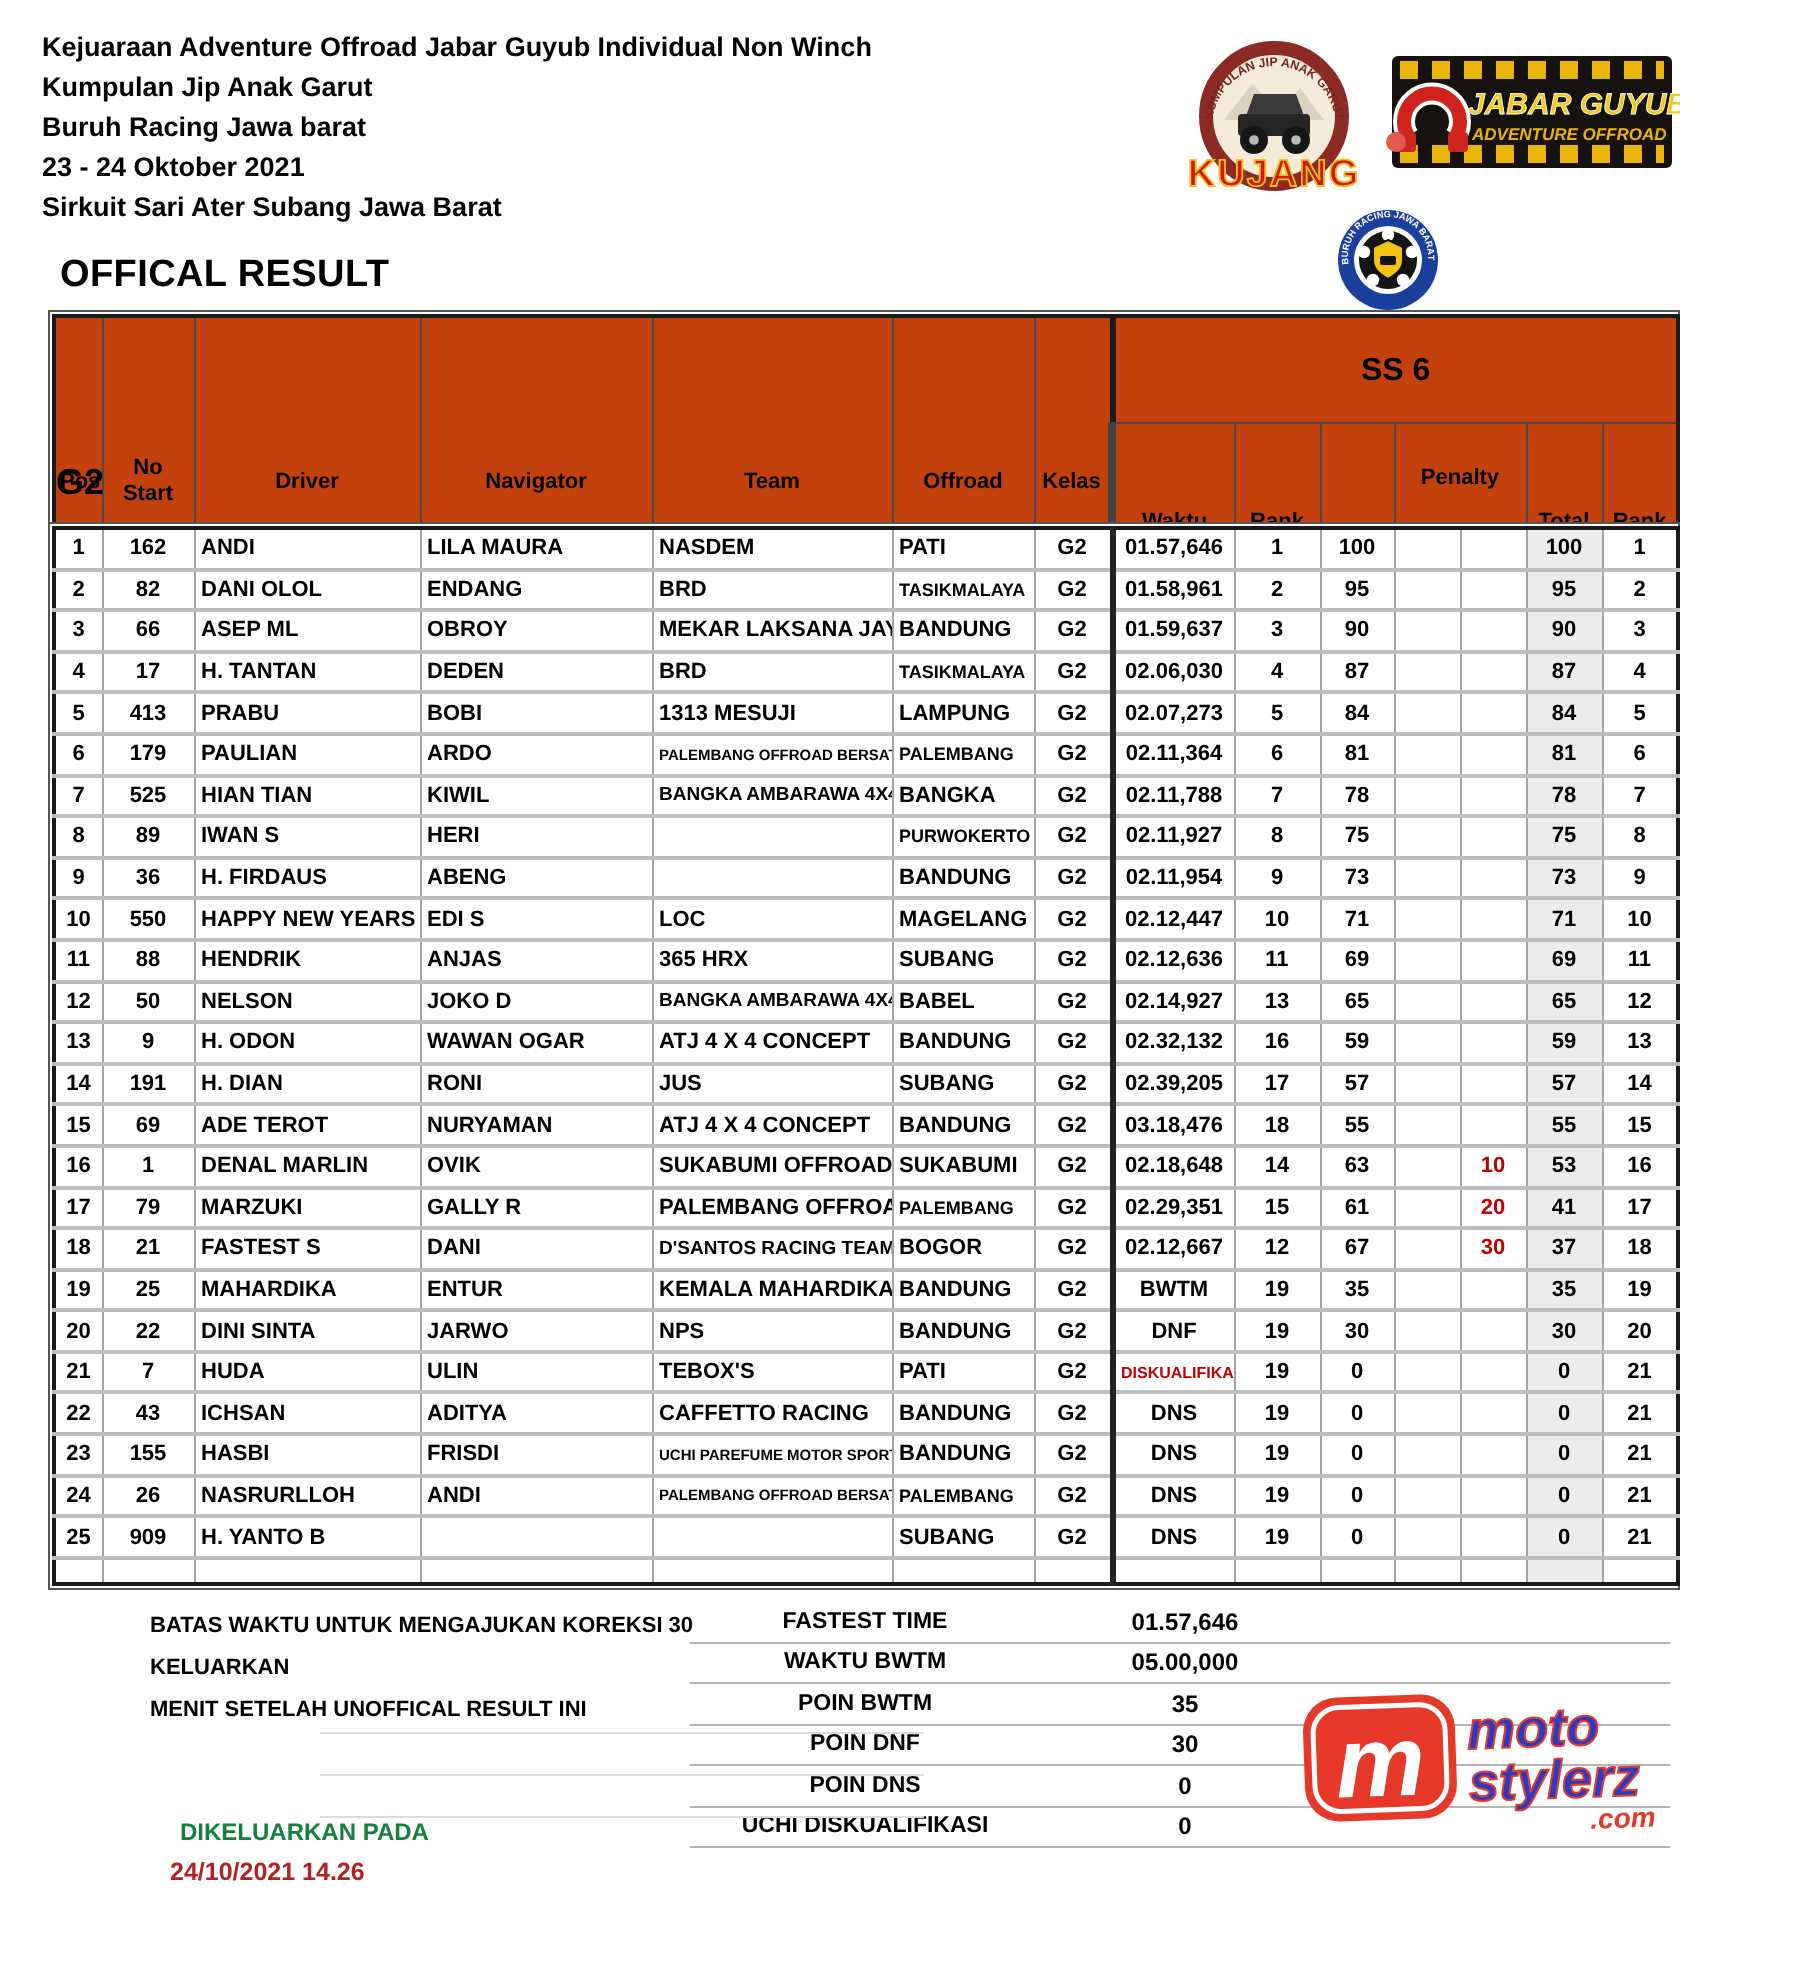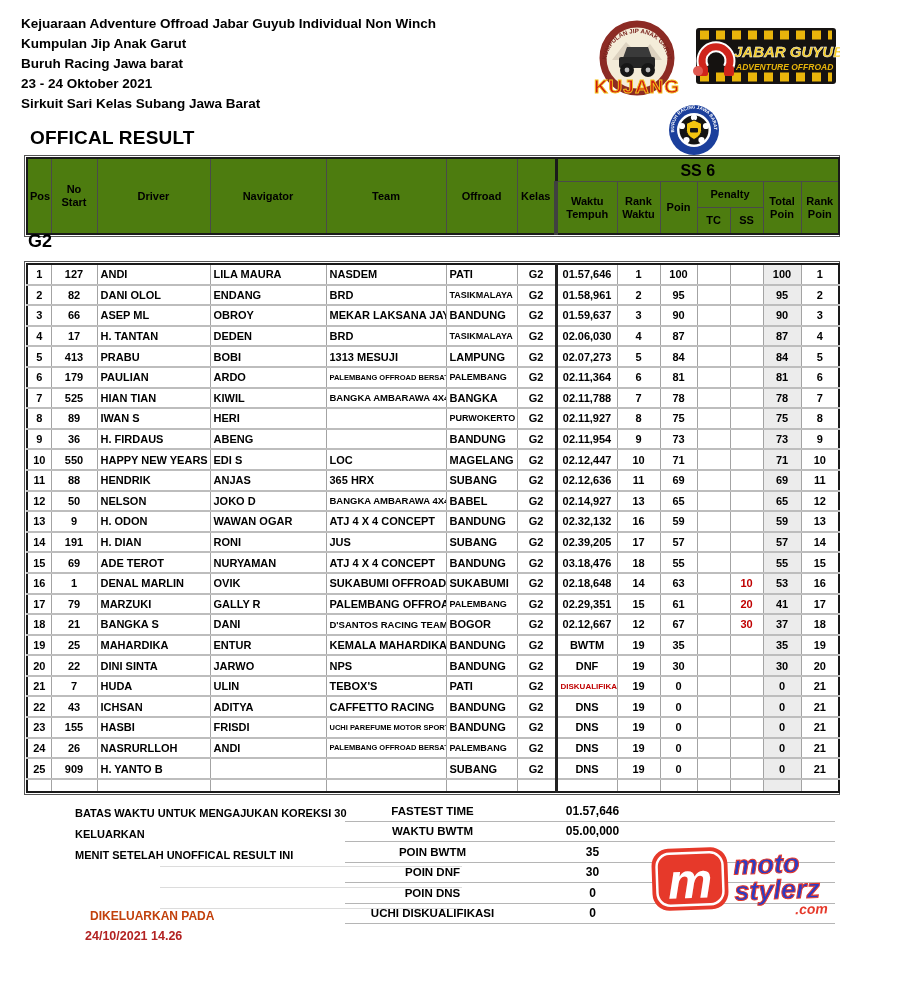--- a/index.html
+++ b/index.html
@@ -12,22 +12,22 @@
   .title-line { font-size:13.5px; font-weight:bold; line-height:20px; color:#000; white-space:nowrap; }
   .official { position:absolute; left:30px; top:127px; font-size:19px; font-weight:bold; color:#000; letter-spacing:.2px; }
   
   .logo { position:absolute; }
   
   .tbl-wrap { position:absolute; left:24px; width:812px; border:1px solid #555; padding:1px; background:#fff; box-sizing:content-box; }
   table { width:100%; border-collapse:collapse; table-layout:fixed; border:2px solid #1a1a1a; }
   
   .hdr-wrap { top:155px; }
   .hdr-tbl th {
-    border:1px solid #4a4a4a; background:#4d7c0f; font-size:11px; font-weight:bold;
-    color:#000; padding:1px 2px; line-height:13px; text-align:center; vertical-align:middle;
+    border:1px solid #4a4a4a; background:#c2410c; font-size:11px; font-weight:bold;
+    color:#000; padding:16px 2px; line-height:13px; text-align:center; vertical-align:middle;
   }
   .hdr-tbl th.ss6 { font-size:16px; height:20px; border-left:3px solid #1a1a1a; }
   .hdr-tbl th.penalty { height:18px; }
   .hdr-tbl th.thick-l { border-left:4px solid #404040; }
   .hdr-tbl tr.sub th { height:23px; }
   
   .group-label { position:absolute; left:28px; top:231px; font-size:18px; font-weight:bold; color:#000; }
   
   .body-wrap { top:261px; }
   .body-tbl td {
@@ -46,36 +46,36 @@
   .dsq { color:#c00000 !important; font-size:8px !important; }
   
   .note { position:absolute; left:75px; top:803px; }
   .note-line { font-size:11px; font-weight:bold; line-height:21px; color:#000; white-space:nowrap; }
   .sum-tbl-wrap { position:absolute; left:345px; top:801px; width:490px; }
   .sum-tbl { width:100%; border:none; border-collapse:collapse; table-layout:fixed; }
   .sum-tbl td { border-bottom:1.5px solid #b5b5b5; height:19.5px; font-weight:bold; color:#000; text-align:center; vertical-align:middle; padding:0; }
   .sum-tbl td.sl { font-size:11.5px;margin-top:25px; }
   .sum-tbl td.sv { font-size:12px; }
   .faint-line { position:absolute; left:160px; width:302px; height:0; border-top:1px solid #dcdcdc; }
-  .released-label { position:absolute; left:90px; top:909px; font-size:12px; font-weight:bold; color:#c2410c; }
+  .released-label { position:absolute; left:90px; top:909px; font-size:12px; font-weight:bold; color:#15803d; }
   .released-value { position:absolute; left:85px; top:929px; font-size:12.5px; font-weight:bold; color:#b22222; }
   .moto { transform:rotate(-2deg); }
 </style>
 </head>
 <body>
 
 <div class="page">
 
   <div class="titles">
 
   <div class="title-line">Kejuaraan Adventure Offroad Jabar Guyub Individual Non Winch</div>
       <div class="title-line">Kumpulan Jip Anak Garut</div>
       <div class="title-line">Buruh Racing Jawa barat</div>
       <div class="title-line">23 - 24 Oktober 2021</div>
-      <div class="title-line">Sirkuit Sari Kelas Subang Jawa Barat</div>
+      <div class="title-line">Sirkuit Sari Ater Subang Jawa Barat</div>
     </div>
 
   <svg class="logo" style="left:590px; top:16px;" width="94" height="86" viewBox="0 0 94 86">
     <defs>
         <path id="kjArc" d="M 16 48 A 31 31 0 1 1 78 48"></path>
       </defs>
     <circle cx="47" cy="42" r="34" fill="#f4ecd9" stroke="#8c2b24" stroke-width="7"></circle>
     <path d="M22 44 L36 26 L50 40 L60 28 L72 44 Z" fill="#ddd2c0"></path>
     <text font-size="6.2" font-weight="bold" fill="#7a241e"><textPath href="#kjArc" startOffset="4">KUMPULAN JIP ANAK GARUT</textPath></text>
     <path d="M33 42 L37 31 L58 31 L62 42 Z" fill="#3a3a3a"></path>
@@ -181,21 +181,21 @@
           <col style="width:37px">
           <col style="width:33px">
           <col style="width:33px">
         <col style="width:38px">
           <col style="width:38px">
       </colgroup>
       <tbody>
 
           <tr>
             <td>1</td>
-            <td>127</td>
+            <td>162</td>
             <td class="l">ANDI</td>
             <td class="l">LILA MAURA</td>
             <td class="l">NASDEM</td>
             <td class="l">PATI</td>
             <td>G2</td>
             <td class="c-waktu">01.57,646</td>
             <td>1</td>
             <td>100</td>
             <td class="c-tc"></td>
             <td class="c-ss"></td>
@@ -471,21 +471,21 @@
             <td>61</td>
             <td class="c-tc"></td>
             <td class="c-ss">20</td>
             <td class="c-total">41</td>
             <td>17</td>
           </tr>
 
           <tr>
             <td>18</td>
             <td>21</td>
-            <td class="l">BANGKA S</td>
+            <td class="l">FASTEST S</td>
             <td class="l">DANI</td>
             <td class="l tmd">D'SANTOS RACING TEAM</td>
             <td class="l">BOGOR</td>
             <td>G2</td>
             <td class="c-waktu">02.12,667</td>
             <td>12</td>
             <td>67</td>
             <td class="c-tc"></td>
             <td class="c-ss">30</td>
             <td class="c-total">37</td>

